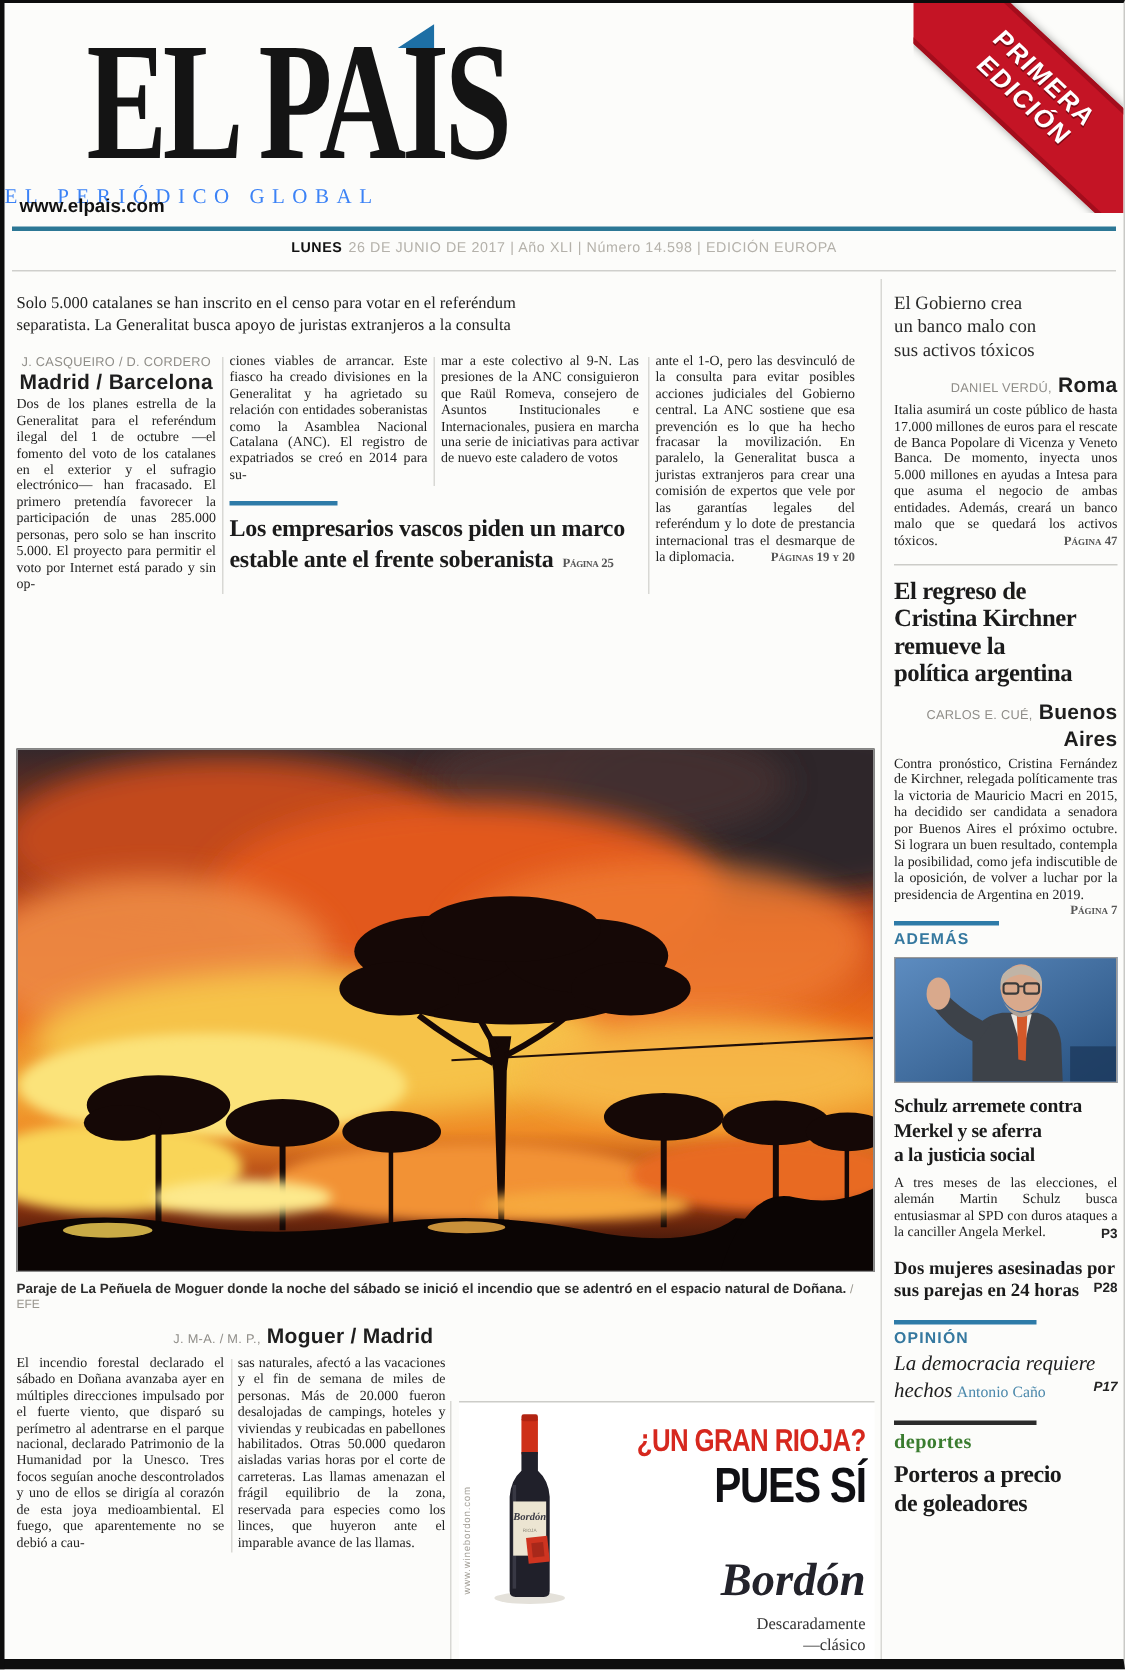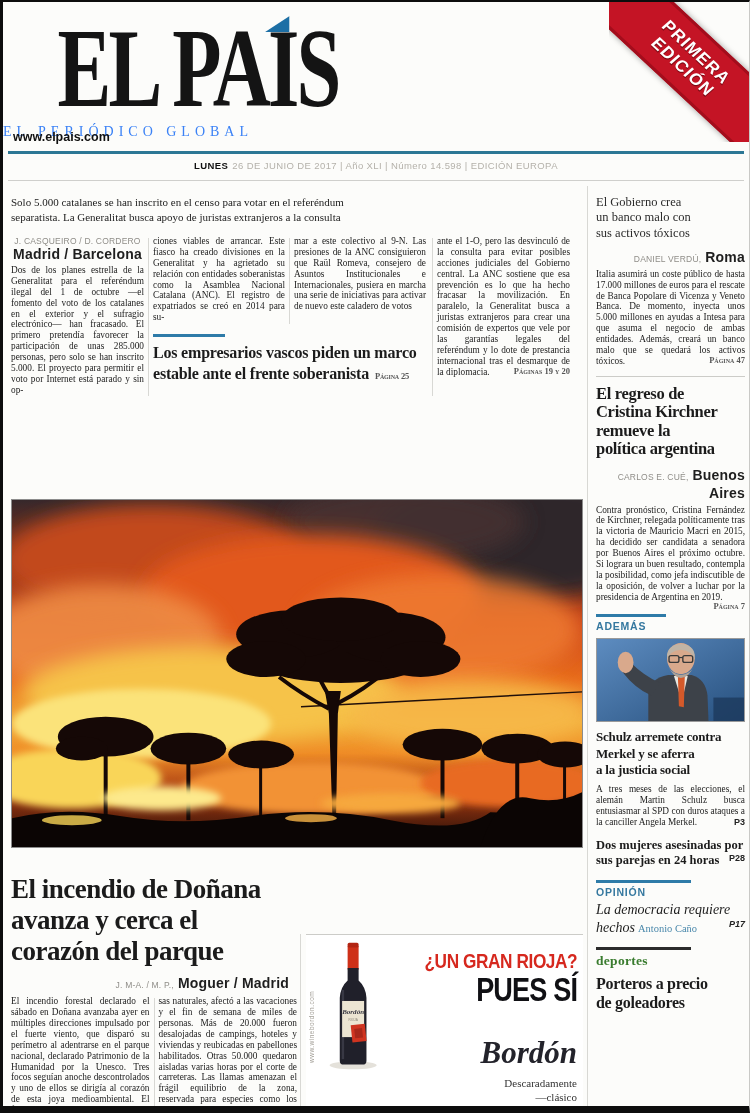--- a/index.html
+++ b/index.html
@@ -224,25 +224,26 @@
         </g>
       </g>
       <ellipse cx="150" cy="300" rx="60" ry="12" fill="#fde98c" filter="url(#b2)"></ellipse>
       <ellipse cx="380" cy="305" rx="70" ry="10" fill="#f6a83c" filter="url(#b2)"></ellipse>
       <path d="M0,320 Q50,308 110,318 T240,318 T380,322 T480,314 L572,318 L572,349 L0,349 Z" fill="#0b0504"></path>
       <path d="M470,349 Q488,292 520,300 Q548,306 572,294 L572,349 Z" fill="#0b0504"></path>
       <ellipse cx="60" cy="322" rx="30" ry="5" fill="#f9d558" opacity=".8"></ellipse>
       <ellipse cx="300" cy="320" rx="26" ry="4" fill="#f9b448" opacity=".8"></ellipse>
     </svg>
   </div>
+  <div class="caption">
+    <span>Paraje de La Peñuela de Moguer donde la noche del sábado se inició el incendio que se adentró en el espacio natural de Doñana.</span>
+    <span class="credit">/ EFE</span>
+  </div>
 
   <div class="donana">
-    <div class="don-hl pre">El incendio de Doñana
-avanza y cerca el
-corazón del parque</div>
     <div class="don-byline">
       <span class="byline">J. M-A. / M. P.,</span>
       <span class="byline"><b>Moguer / Madrid</b></span>
     </div>
     <div class="don-cols">
       <div class="lcol body-txt">El incendio forestal declarado el sábado en Doñana avanzaba ayer en múltiples direcciones impulsado por el fuerte viento, que disparó su perímetro al adentrarse en el parque nacional, declarado Patrimonio de la Humanidad por la Unesco. Tres focos seguían anoche descontrolados y uno de ellos se dirigía al corazón de esta joya medioambiental. El fuego, que aparentemente no se debió a cau-</div>
       <div class="lsep"></div>
       <div class="lcol body-txt">
         <span>sas naturales, afectó a las vacaciones y el fin de semana de miles de personas. Más de 20.000 fueron desalojadas de campings, hoteles y viviendas y reubicadas en pabellones habilitados. Otras 50.000 quedaron aisladas varias horas por el corte de carreteras. Las llamas amenazan el frágil equilibrio de la zona, reservada para especies como los linces, que huyeron ante el imparable avance de las llamas.</span>
         

